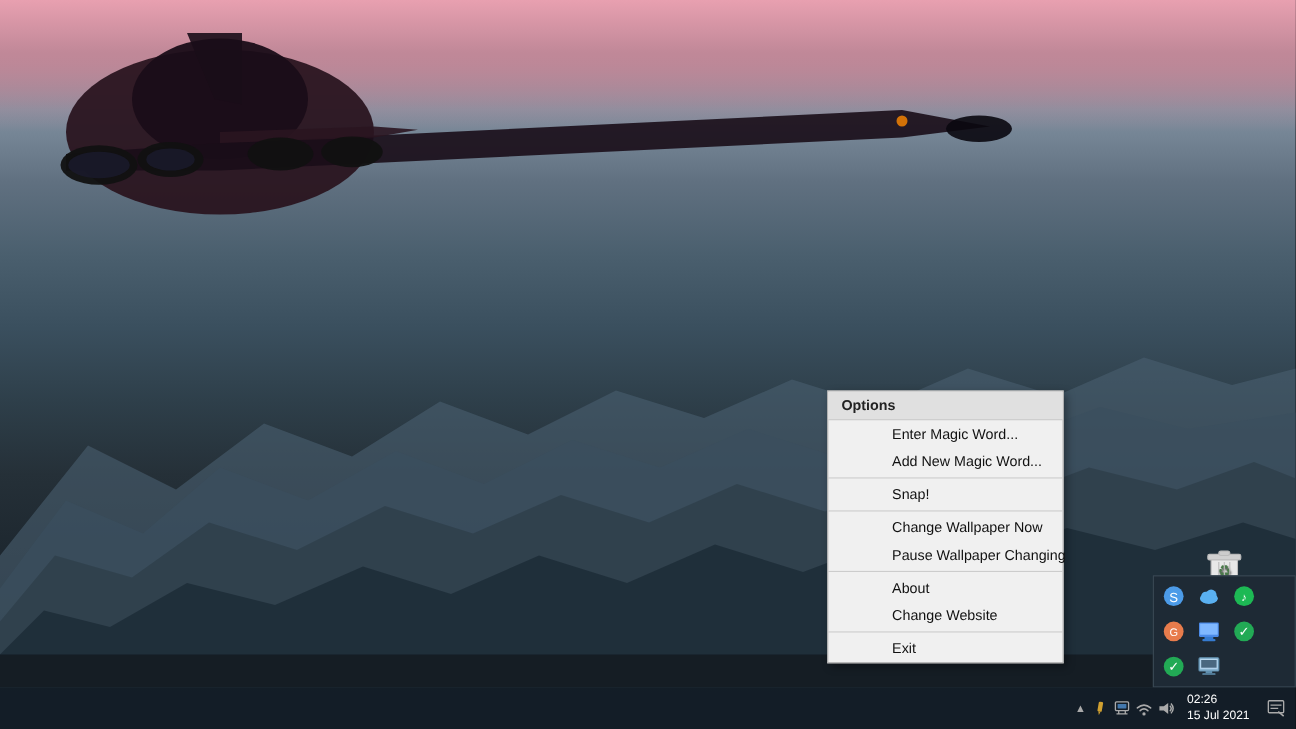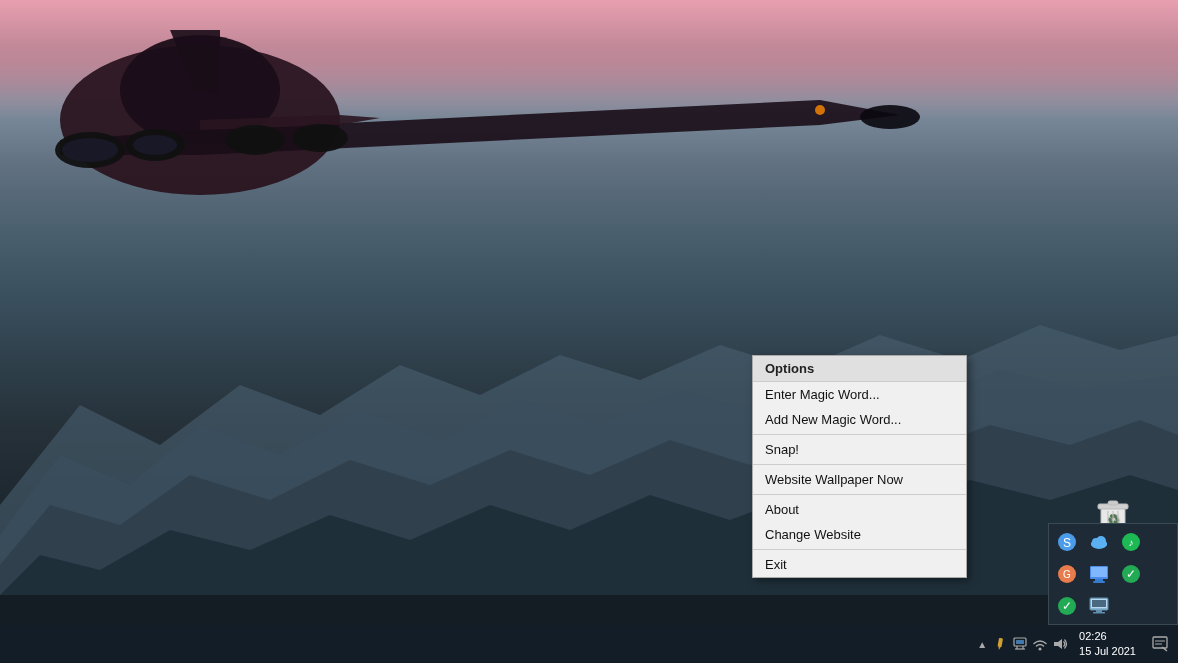--- a/index.html
+++ b/index.html
@@ -55,20 +55,21 @@
       font-size: 13px;
       border-bottom: 1px solid #ccc;
       color: #222;
     }
 
     .menu-item {
       padding: 5px 12px;
       color: #111;
       cursor: pointer;
       white-space: nowrap;
+      margin-left: 46px;
     }
 
     .menu-separator {
       height: 1px;
       background: #ccc;
       margin: 2px 0;
     }
 
     
     #taskbar {
@@ -265,21 +266,22 @@
 
     <div class="menu-item">Enter Magic Word...</div>
     <div class="menu-item">Add New Magic Word...</div>
 
     <div class="menu-separator"></div>
 
     <div class="menu-item">Snap!</div>
 
     <div class="menu-separator"></div>
 
-    <div class="menu-item">Website Wallpaper Now</div>
+    <div class="menu-item">Change Wallpaper Now</div>
+    <div class="menu-item">Pause Wallpaper Changing</div>
 
     <div class="menu-separator"></div>
 
     <div class="menu-item">About</div>
     <div class="menu-item">Change Website</div>
 
     <div class="menu-separator"></div>
 
     <div class="menu-item">Exit</div>
   </div>

